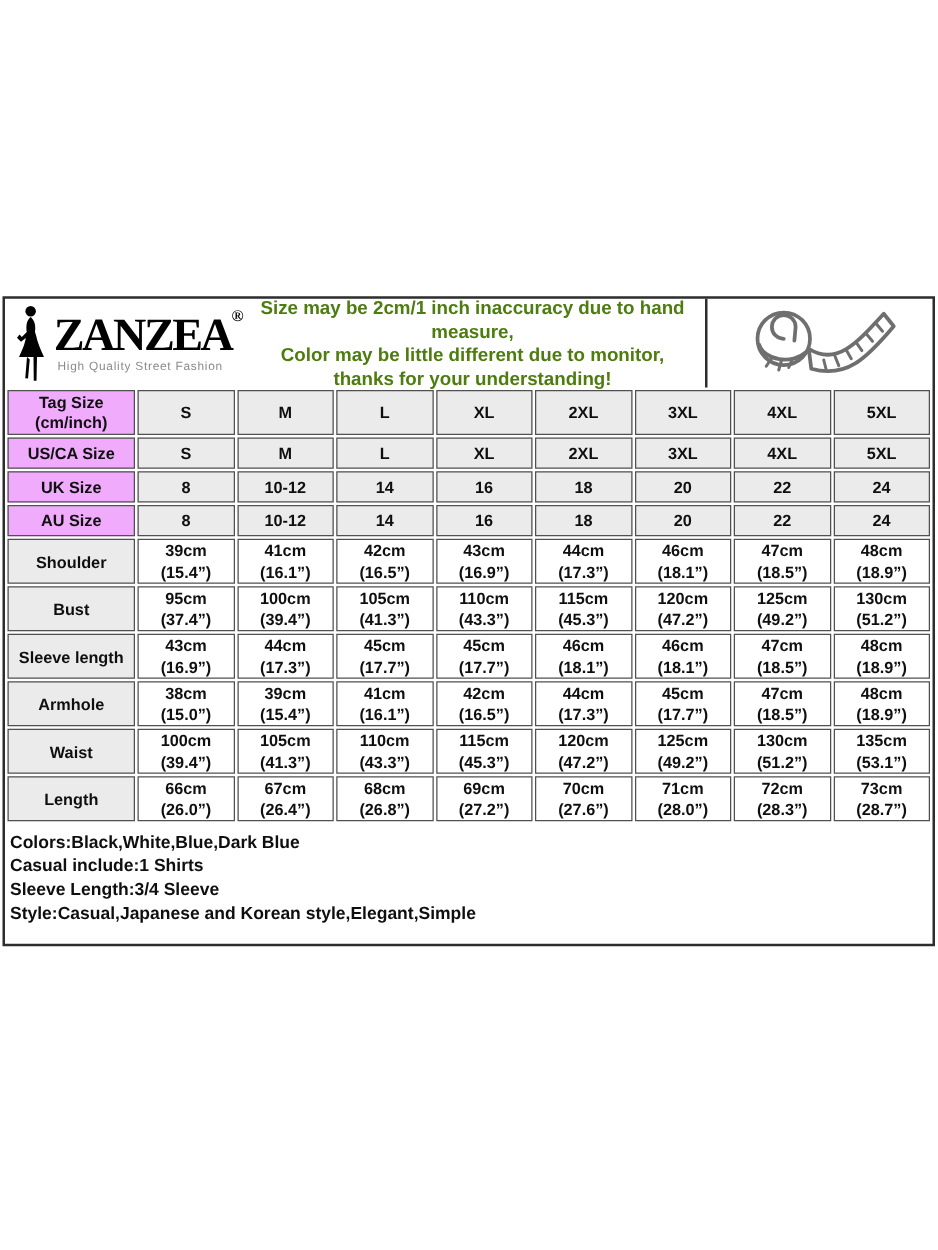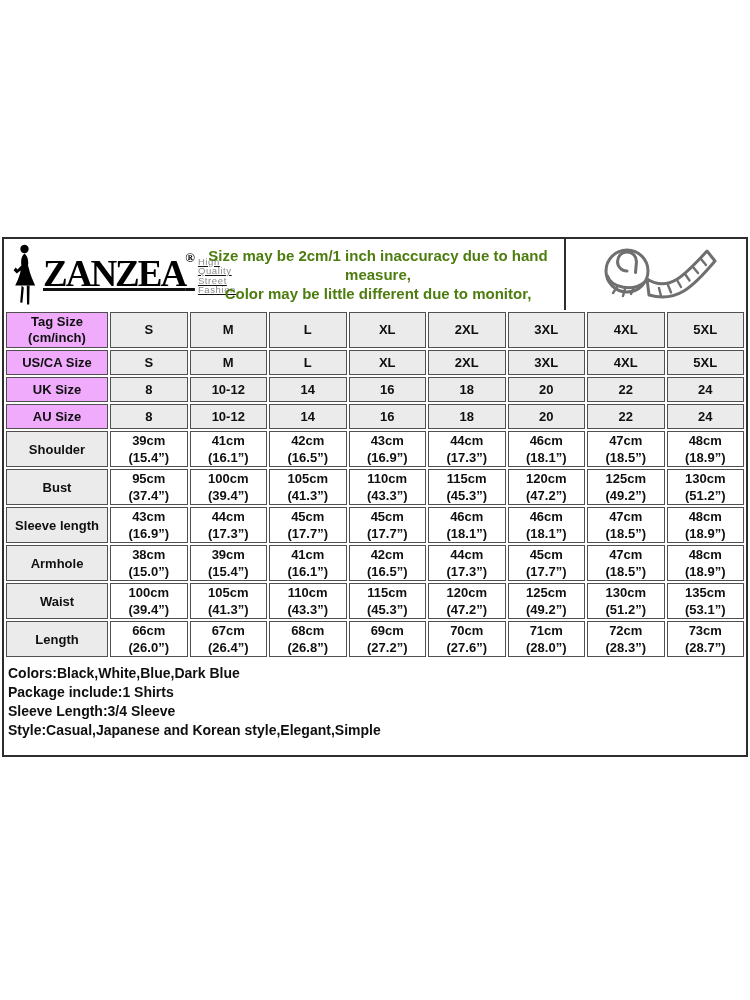--- a/index.html
+++ b/index.html
@@ -9,21 +9,21 @@
     -webkit-font-smoothing:antialiased;
   }
   .sheet{
     position:absolute;left:2px;top:237px;width:746px;height:520px;
     box-sizing:border-box;border:2px solid #2d2d2d;background:#fff;
   }
   
   .header{display:flex;align-items:stretch;height:71px;}
   .logo{width:188px;display:flex;align-items:center;padding-left:7px;box-sizing:border-box;}
   .figure-svg{flex:0 0 auto;margin-right:2px;}
-  .logo-text{display:flex;flex-direction:row;line-height:1;text-decoration:underline;}
+  .logo-text{display:flex;flex-direction:column;line-height:1;}
   .brand{
     font-family:"Liberation Serif", serif;font-weight:bold;font-size:37px;
     letter-spacing:-2px;color:#000;position:relative;display:inline-block;
   }
   .reg{font-size:13px;vertical-align:top;position:relative;top:-4px;letter-spacing:0;}
   .tagline{font-size:9.5px;color:#8a8a8a;letter-spacing:0.6px;margin-top:2px;padding-left:3px;}
   .notice{
     flex:1;display:flex;flex-direction:column;justify-content:center;text-align:center;
     font-weight:bold;font-size:15px;line-height:19px;color:#4d7c0f;
   }
@@ -68,20 +68,21 @@
       </svg>
       <div class="logo-text">
         <div class="brand"><span>ZANZEA</span><span class="reg">®</span></div>
         <div class="tagline">High Quality Street Fashion</div>
       </div>
     </div>
 
     <div class="notice">
       <div>Size may be 2cm/1 inch inaccuracy due to hand measure,</div>
       <div>Color may be little different due to monitor,</div>
+      <div>thanks for your understanding!</div>
     </div>
 
     <div class="tape-box">
       <svg width="134" height="64" viewBox="0 0 134 64" aria-hidden="true">
         <g fill="#ffffff" stroke="#6f6f6f" stroke-width="3" stroke-linecap="round" stroke-linejoin="round">
           <path d="M58,36 C80,50 96,32 118,8 L126,18 C104,44 88,60 60,52 Z"></path>
           <circle cx="38" cy="28" r="21"></circle>
           <path d="M18.5,33 a21,15 0 0,0 37,6" fill="none"></path>
           <path d="M38,28 a9.5,9.5 0 1,1 9.5,-9.5 l-1,11" fill="none"></path>
           <g fill="none" stroke-width="2.4">
@@ -386,18 +387,18 @@
           <td>
             <div>73cm</div>
             <div>(28.7”)</div>
           </td>
         </tr>
       </tbody>
   </table>
 
   <div class="footer">
     <div>Colors:Black,White,Blue,Dark Blue</div>
-    <div>Package include:1 Shirts</div>
+    <div>Casual include:1 Shirts</div>
     <div>Sleeve Length:3/4 Sleeve</div>
     <div>Style:Casual,Japanese and Korean style,Elegant,Simple</div>
   </div>
 
 </div>
 
 </body></html>

